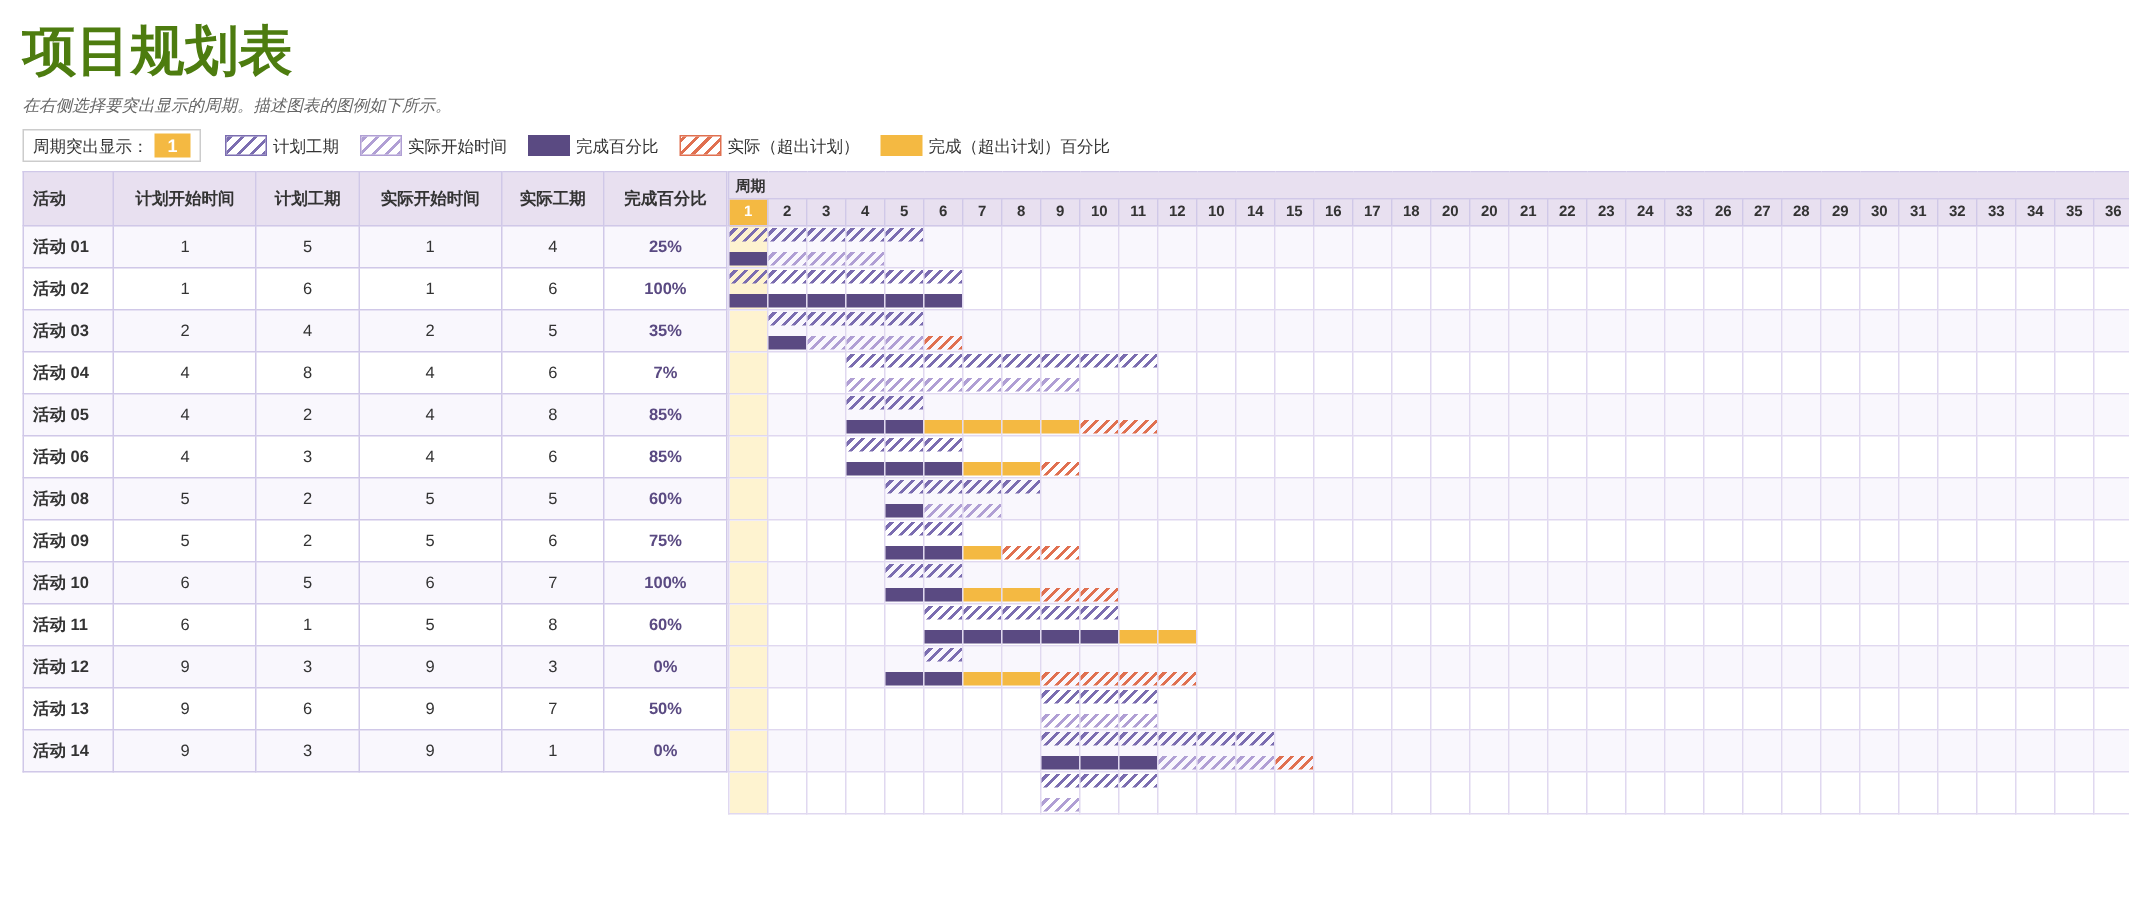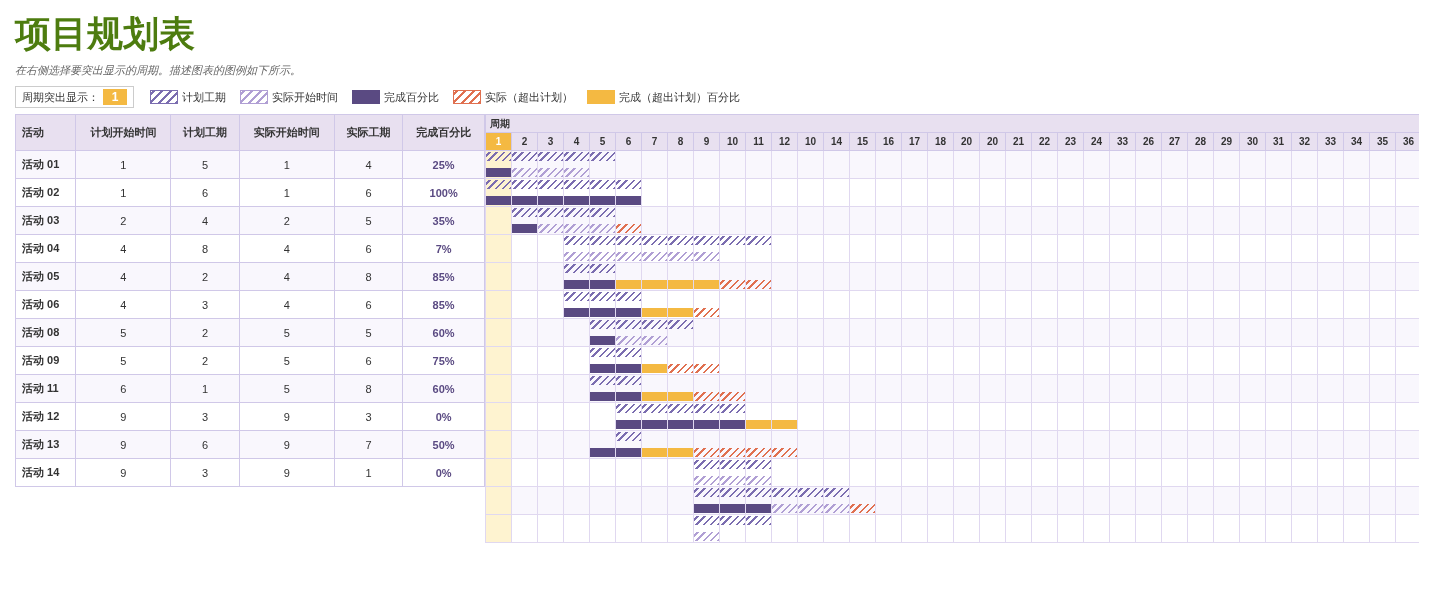--- a/index.html
+++ b/index.html
@@ -311,20 +311,28 @@
   </tr>
             <tr>
     <td>活动 09</td>
     <td>5</td>
     <td>2</td>
     <td>5</td>
     <td>6</td>
     <td class="pct">75%</td>
   </tr>
             <tr>
+    <td>活动 10</td>
+    <td>6</td>
+    <td>5</td>
+    <td>6</td>
+    <td>7</td>
+    <td class="pct">100%</td>
+  </tr>
+            <tr>
     <td>活动 11</td>
     <td>6</td>
     <td>1</td>
     <td>5</td>
     <td>8</td>
     <td class="pct">60%</td>
   </tr>
             <tr>
     <td>活动 12</td>
     <td>9</td>

